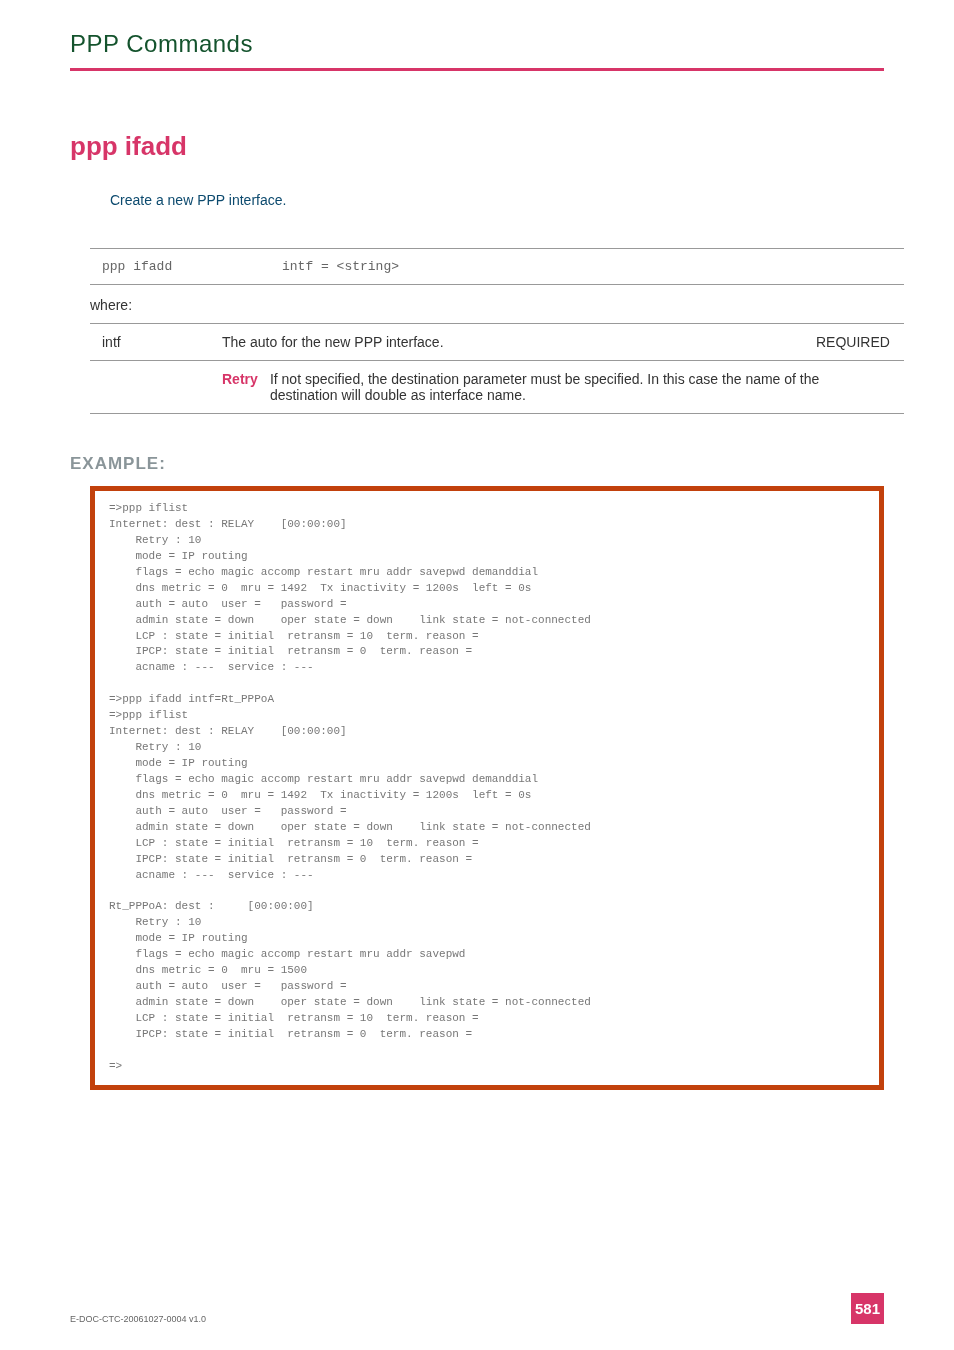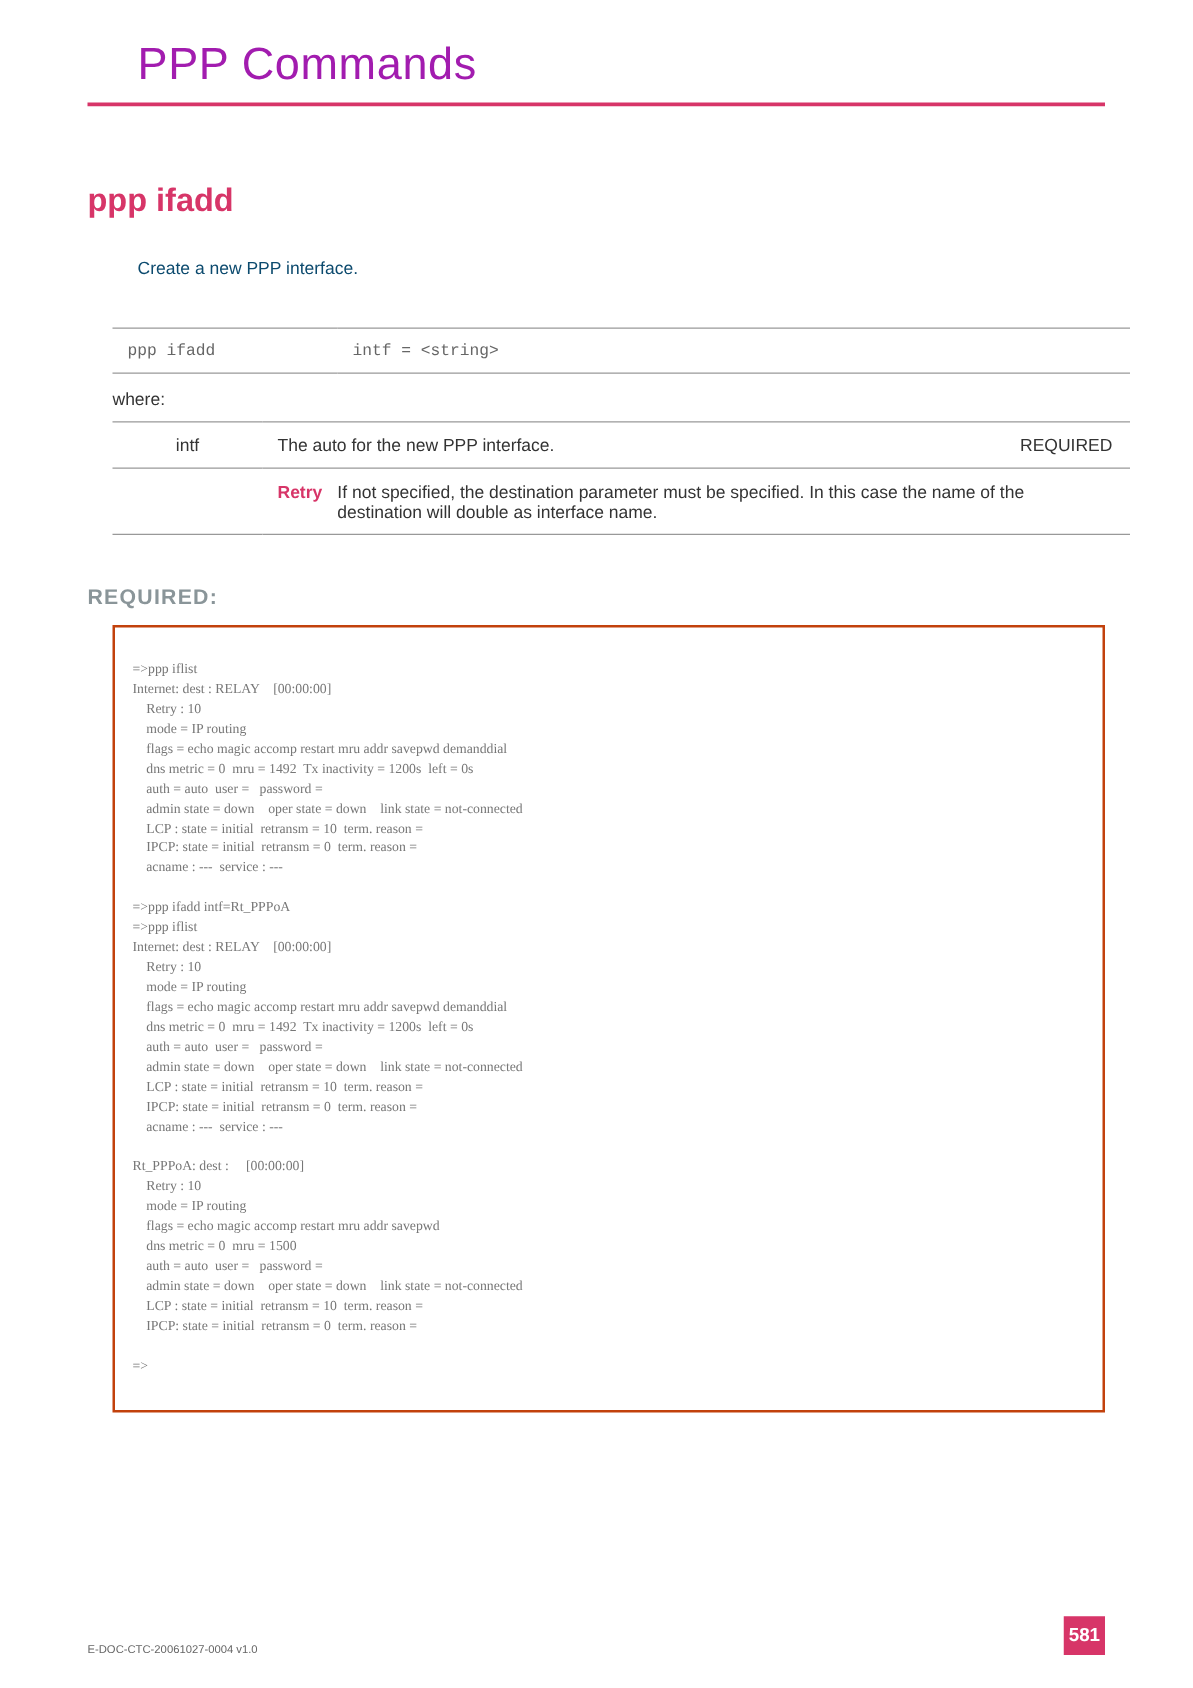--- a/index.html
+++ b/index.html
@@ -8,25 +8,24 @@
   height: 1350px;
   font-family: Arial, Helvetica, sans-serif;
   background: #fff;
   color: #333;
   position: relative;
 }
 .page {
   padding: 30px 70px 0 70px;
 }
 .chapter-title {
-  font-size: 36px;
+  font-size: 24px;
   font-weight: 300;
-  color: #a21caf;
+  color: #14532d;
   letter-spacing: 0.5px;
-  margin-left: 40px;
 }
 .title-rule {
   border: none;
   border-top: 3px solid #d73568;
   margin-top: 10px;
   margin-bottom: 60px;
 }
 .command-title {
   font-size: 26px;
   font-weight: bold;
@@ -76,43 +75,43 @@
   margin-left: 20px;
 }
 .param-table td {
   border-top: 1px solid #999;
   border-bottom: 1px solid #999;
   padding: 10px 12px;
   font-size: 14px;
   vertical-align: top;
   color: #333;
 }
-.param-table td.param-name { width: 120px; text-align: center; }
+.param-table td.param-name { width: 120px; }
 .param-table td.param-desc { }
 .param-table td.param-req { width: 100px; text-align: left; }
 .note-row td { border-top: none; }
 .note-label {
   color: #d73568;
   font-weight: bold;
   display: inline-block;
   width: 44px;
   vertical-align: top;
 }
 .note-text {
   display: inline-block;
   width: calc(100% - 50px);
   vertical-align: top;
 }
 .example-block {
   margin-left: 20px;
 }
 .code-box {
-  border: 2px solid #c2410c;
-  padding: 26px 14px;
-  font-family: Liberation Serif, serif;
+  border: 5px solid #c2410c;
+  padding: 10px 14px;
+  font-family: Liberation Mono, monospace;
   font-size: 11px;
   line-height: 1.45;
   color: #777;
   white-space: pre;
   overflow: hidden;
 }
 .footer {
   position: absolute;
   bottom: 26px;
   left: 70px;
@@ -164,21 +163,21 @@
         <td></td>
         <td colspan="2">
           <span class="note-label">Retry</span>
           <span class="note-text">If not specified, the destination parameter must be specified. In this case the name of the destination will double as interface name.</span>
         </td>
       </tr>
     </tbody>
       </table>
   </div>
 
-  <div class="section-heading">REQUIRED:</div>
+  <div class="section-heading">EXAMPLE:</div>
   <div class="example-block">
     <div class="code-box">=&gt;ppp iflist
 Internet: dest : RELAY    [00:00:00]
     Retry : 10
     mode = IP routing
     flags = echo magic accomp restart mru addr savepwd demanddial
     dns metric = 0  mru = 1492  Tx inactivity = 1200s  left = 0s
     auth = auto  user =   password =
     admin state = down    oper state = down    link state = not-connected
     LCP : state = initial  retransm = 10  term. reason =

